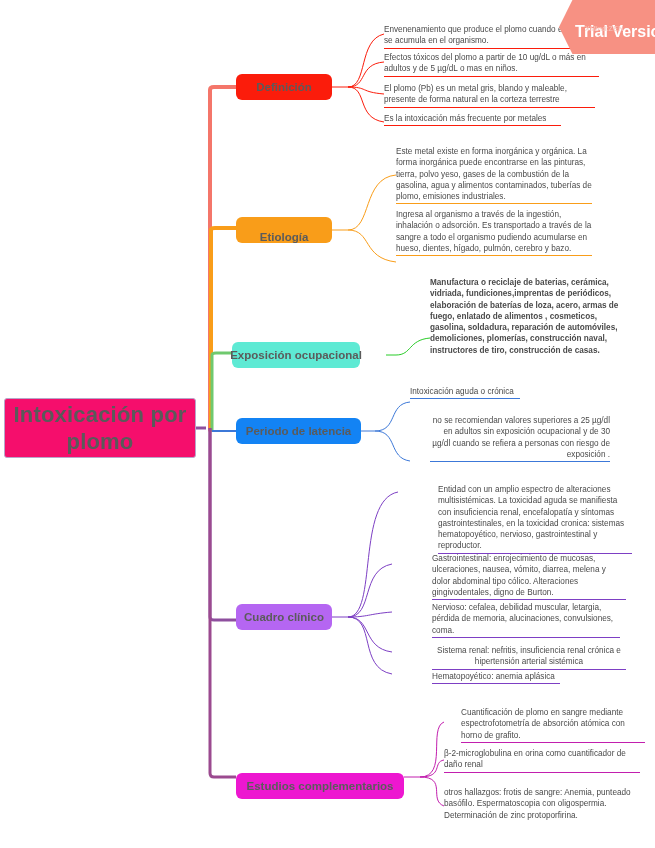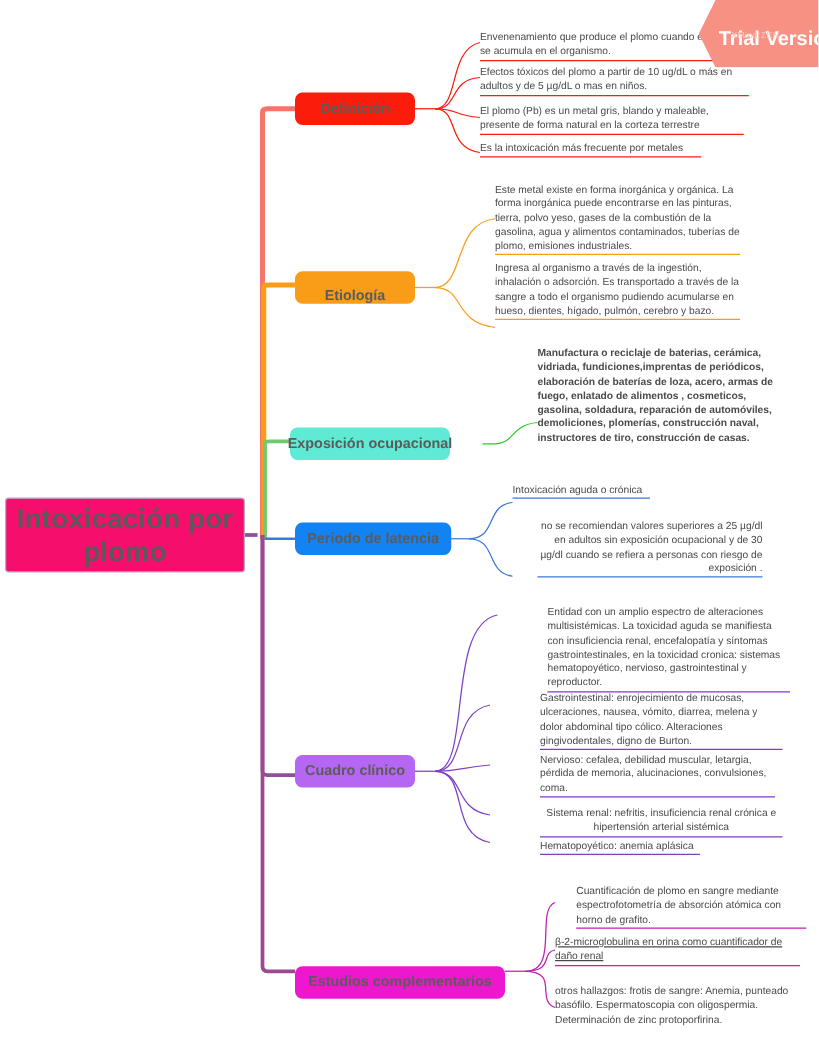--- a/index.html
+++ b/index.html
@@ -246,21 +246,21 @@
   <div class="leaf ul c-purple" style="left:392px; top:645px; width:194px;text-align:center;">
     <p>Sistema renal: nefritis, insuficiencia renal crónica e hipertensión arterial sistémica</p>
   </div>
   <div class="leaf ul c-purple" style="left:392px; top:671px; width:128px;">
     <p>Hematopoyético:  anemia aplásica</p>
   </div>
 
   <div class="leaf ul c-magenta" style="left:445px; top:707px; width:184px;margin-left:16px;">
     <p>Cuantificación de plomo en  sangre mediante espectrofotometría de absorción atómica con horno de grafito.</p>
   </div>
-  <div class="leaf ul c-magenta" style="left:444px; top:748px; width:196px;text-decoration:underline;">
+  <div class="leaf ul c-magenta" style="left:444px; top:748px; width:196px;">
     <p>β-2-microglobulina en orina como cuantificador de daño renal</p>
   </div>
   <div class="leaf c-magenta" style="left:444px; top:777px; width:198px;margin-top:10px;">
     <p>otros hallazgos:  frotis de sangre: Anemia, punteado basófilo. Espermatoscopia con oligospermia. Determinación de zinc protoporfirina.</p>
   </div>
 
   <div class="watermark">
     <div class="wm-shape"></div>
     <div class="wm-title">Trial Version</div>
     <div class="wm-sub">XMind:ZEN</div>

